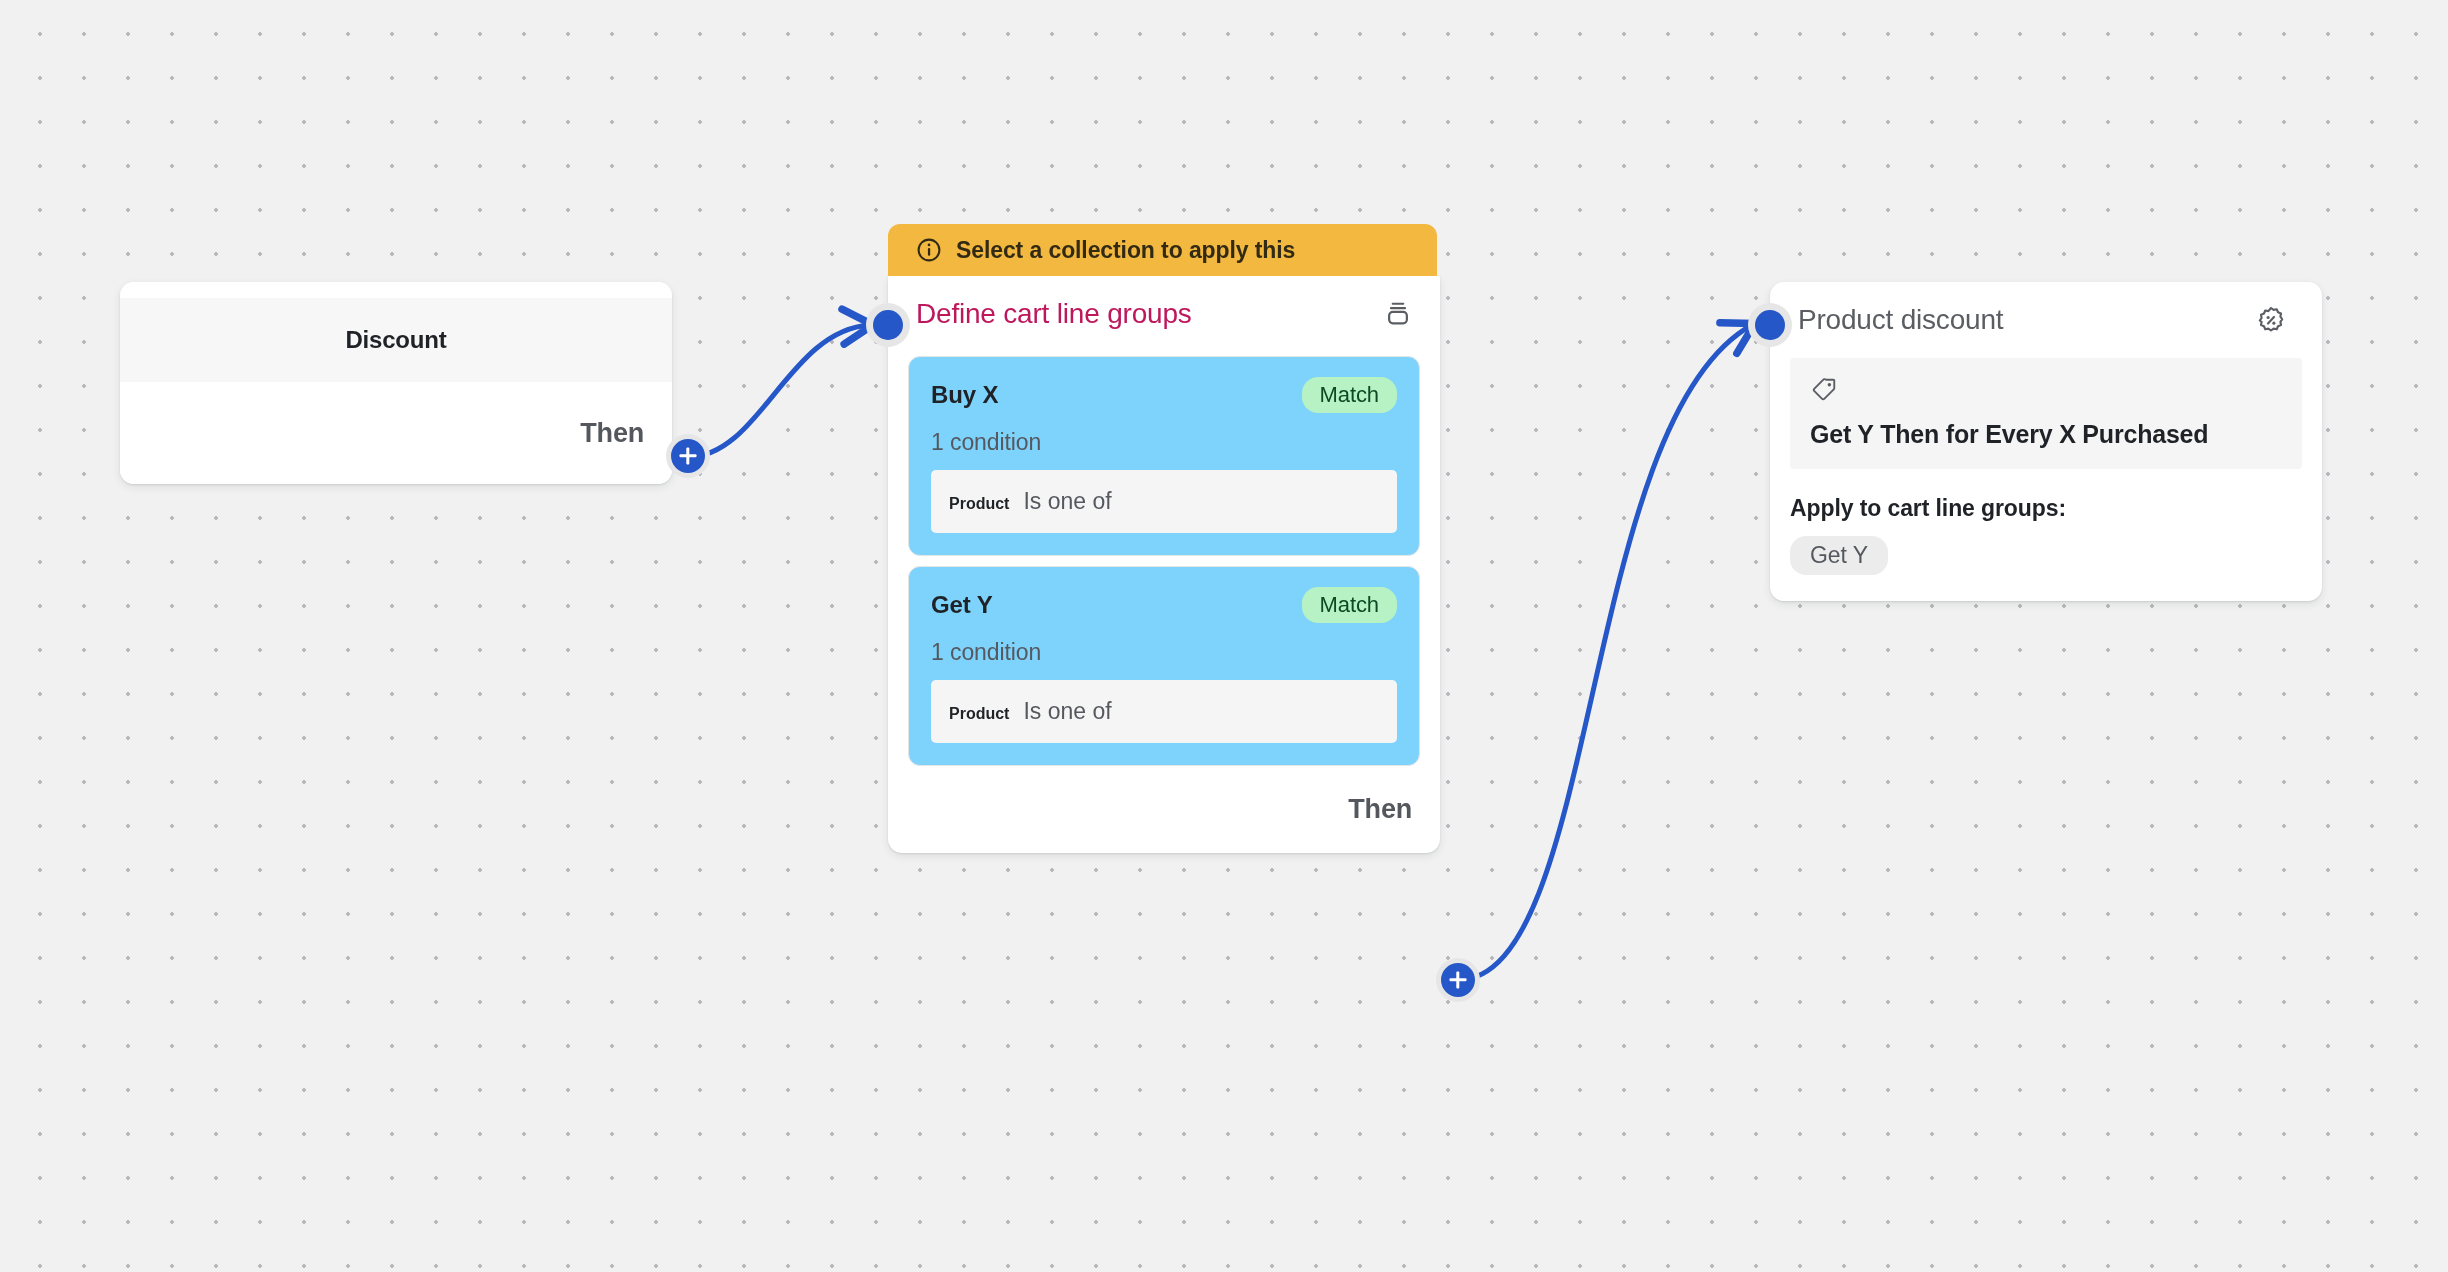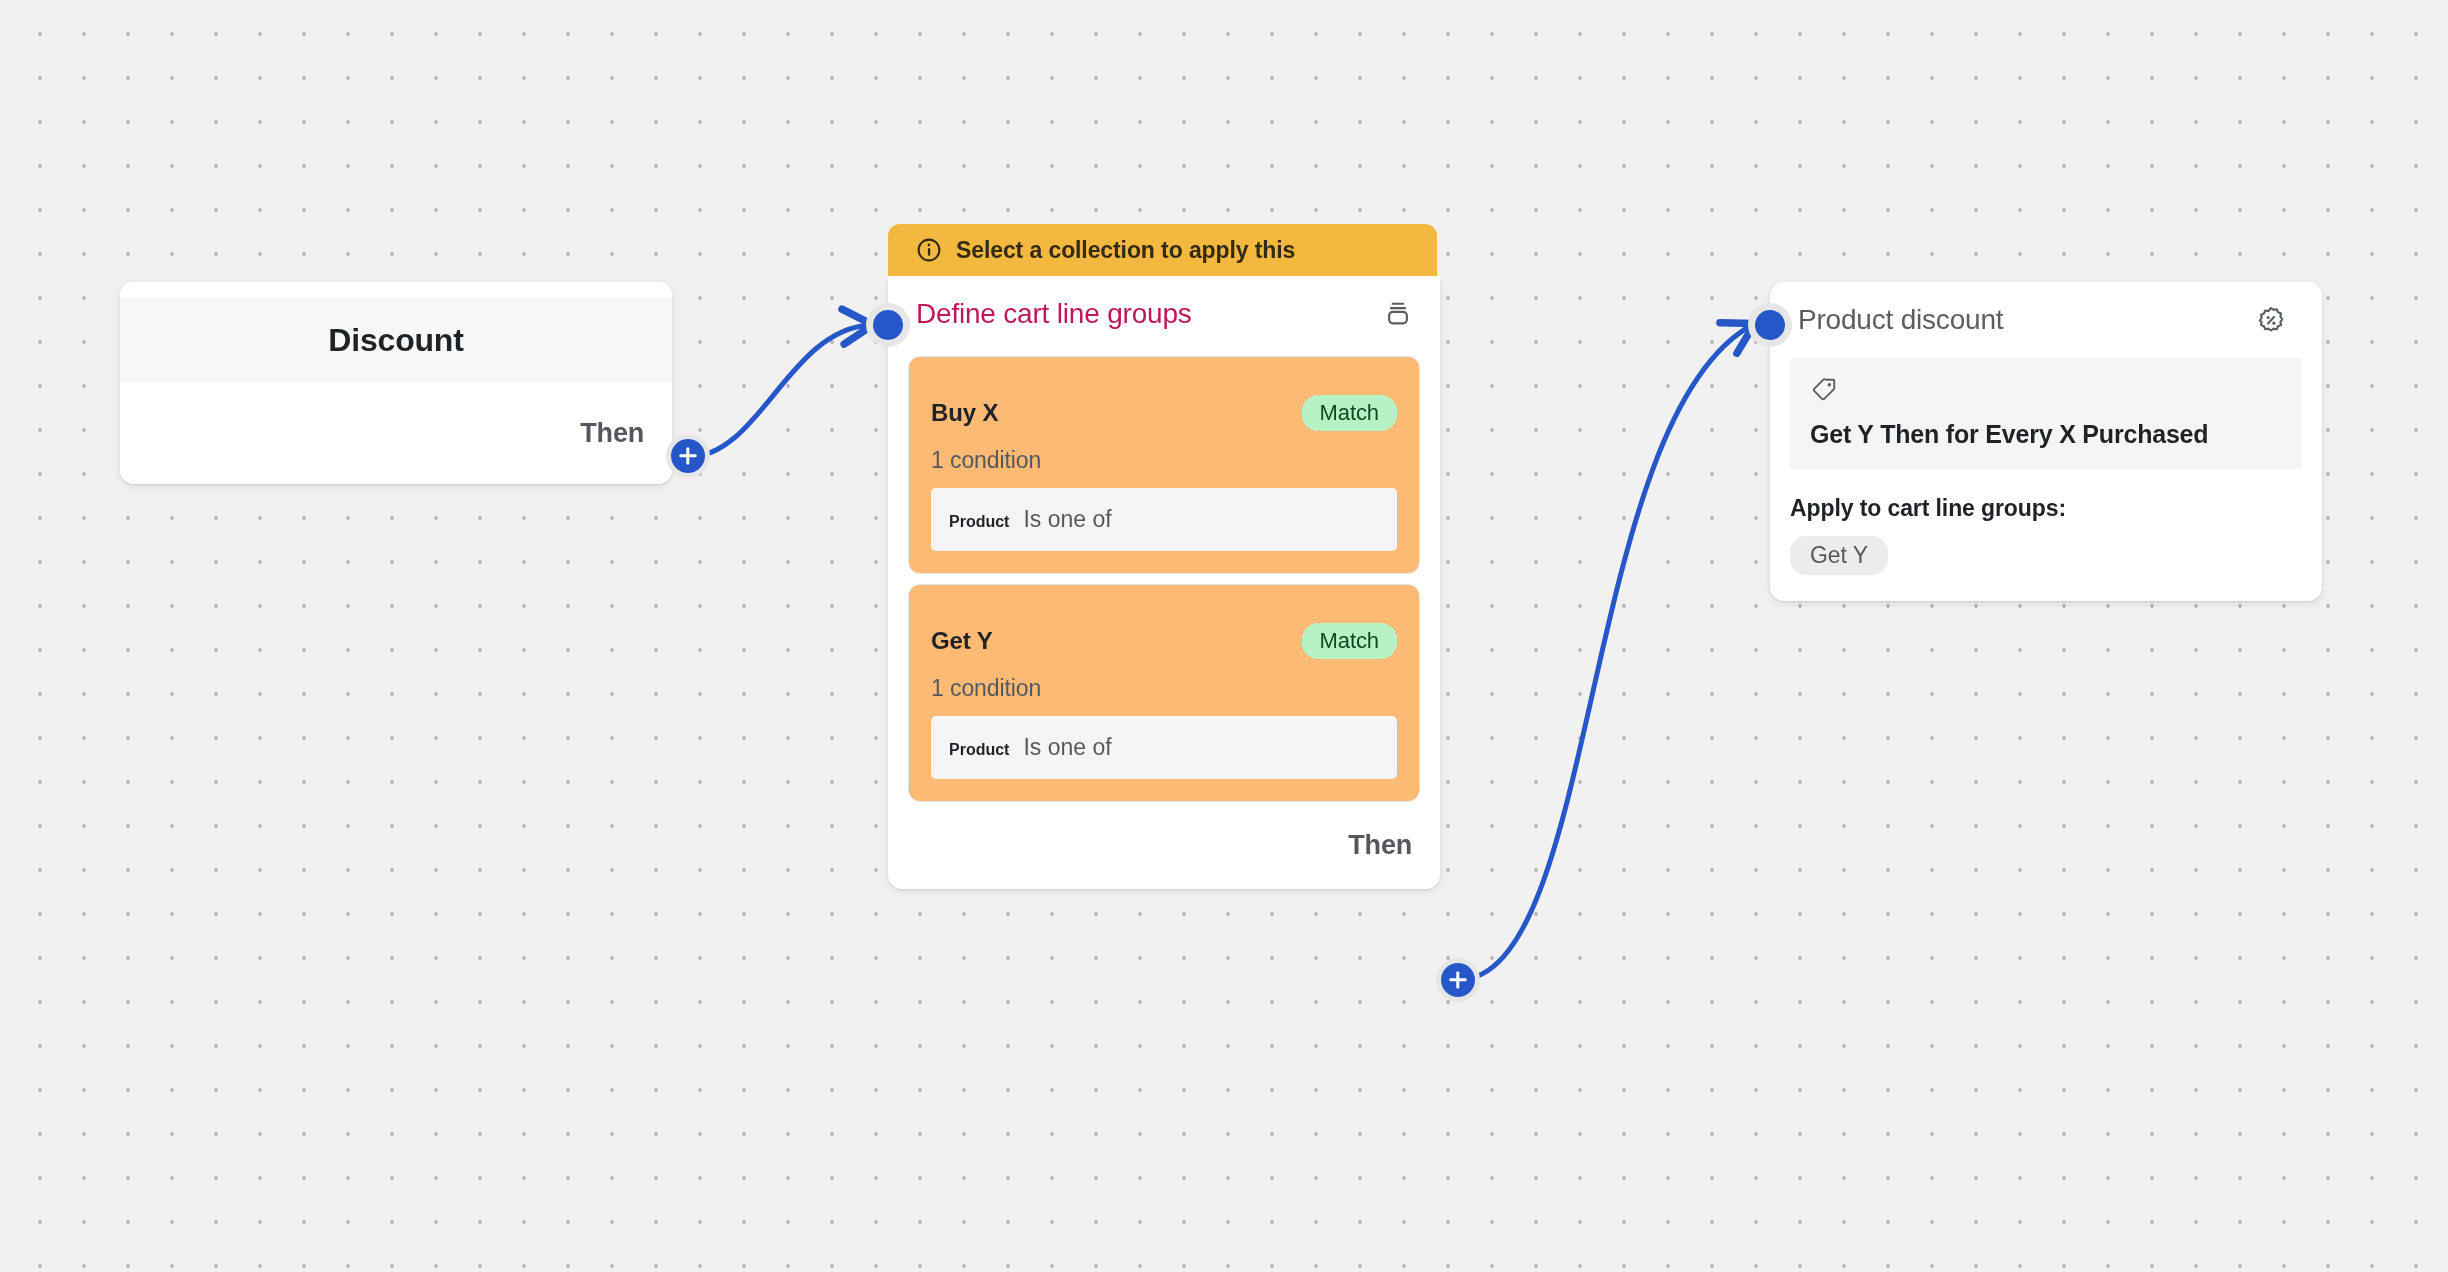--- a/index.html
+++ b/index.html
@@ -93,21 +93,21 @@
   .disc-topstrip { height: 16px; background: #ffffff; flex: 0 0 auto; }
   .disc-header {
     flex: 0 0 auto;
     height: 84px;
     background: #f7f7f7;
     display: flex;
     align-items: center;
     justify-content: center;
   }
   .disc-title {
-    font-size: 32px;
+    font-size: 24px;
     font-weight: 700;
     color: #1f2226;
     letter-spacing: -0.2px;
   }
   .disc-body {
     flex: 1 1 auto;
     background: #ffffff;
     display: flex;
     align-items: center;
     justify-content: flex-end;
@@ -157,22 +157,22 @@
     font-weight: 400;
     color: #be185d;
     letter-spacing: -0.2px;
   }
   .grp-header-icon { width: 28px; height: 28px; display: block; }
 
   .grp-box {
     margin: 10px 20px 0 20px;
     border: 1.5px solid #e4e5e7;
     border-radius: 12px;
-    background: #fdba74;
-    padding: 38px 22px 22px 22px;
+    background: #7dd3fc;
+    padding: 20px 22px 22px 22px;
   }
   .grp-box-top {
     display: flex;
     align-items: center;
     justify-content: space-between;
   }
   .grp-name {
     font-size: 24px;
     font-weight: 700;
     color: #1f2226;

